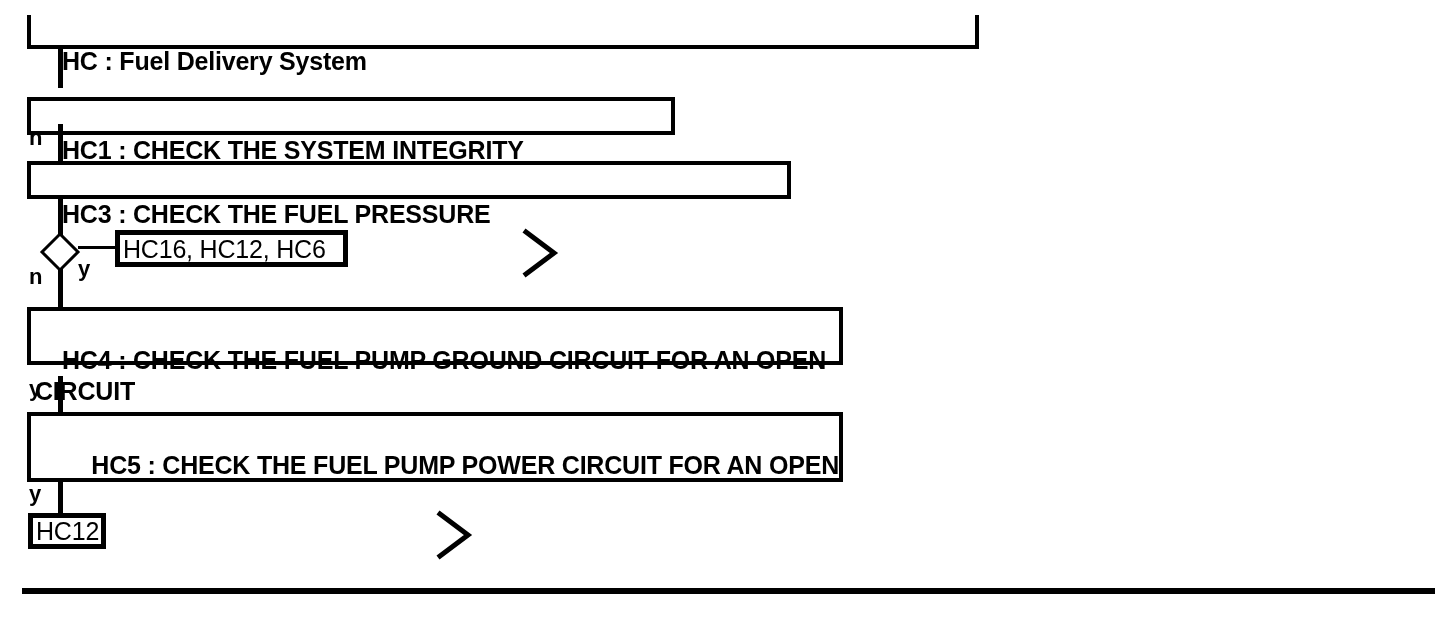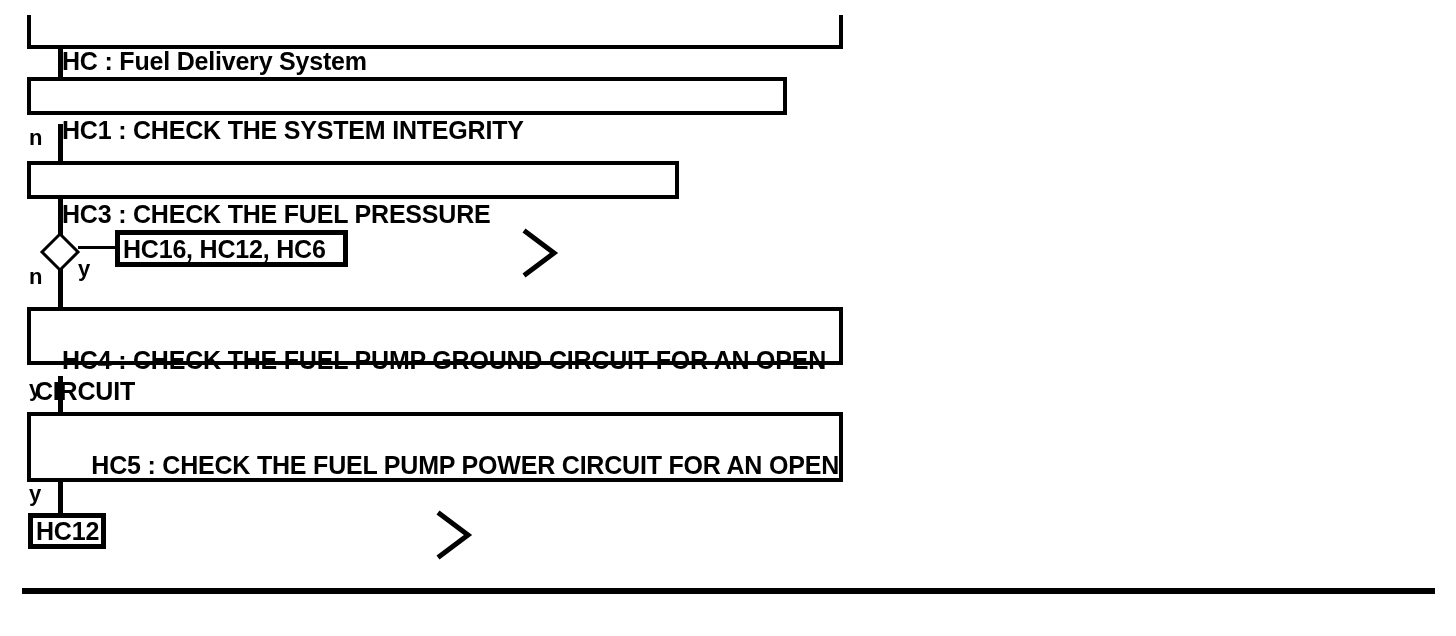--- a/index.html
+++ b/index.html
@@ -50,21 +50,21 @@
     white-space: pre;
   }
 
   
   .ref-box {
     position: absolute;
     box-sizing: border-box;
     border: 5px solid #000000;
     background: #ffffff;
     color: #000000;
-    font-weight: bold;
+    font-weight: normal;
     font-size: 25px;
     line-height: 25px;
     letter-spacing: -0.2px;
     padding: 1px 10px 0 3px;
     white-space: pre;
     display: flex;
     align-items: center;
   }
 
   
@@ -93,34 +93,34 @@
   .footer-rule {
     position: absolute;
     background: #000000;
   }
 </style>
 </head>
 <body>
 
 <div id="canvas">
 
-  <div class="root-box" style="left:27px; top:15px; width:816px; height:34px;">
+  <div class="root-box" style="left:27px; top:15px; width:952px; height:34px;">
     <span>HC : Fuel Delivery System</span>
   </div>
 
   <div class="v-line" style="left:58px; top:48px; height:40px;"></div>
 
-  <div class="step-box" style="left:27px; top:77px; width:760px; height:38px;">
+  <div class="step-box" style="left:27px; top:97px; width:648px; height:38px;">
     <span>HC1 : CHECK THE SYSTEM INTEGRITY</span>
   </div>
 
   <div class="v-line" style="left:58px; top:124px; height:38px;"></div>
   <div class="branch-label" style="left:29px; top:127px;"><span>n</span></div>
 
-  <div class="step-box" style="left:27px; top:161px; width:652px; height:38px;">
+  <div class="step-box" style="left:27px; top:161px; width:764px; height:38px;">
     <span>HC3 : CHECK THE FUEL PRESSURE</span>
   </div>
 
   <div class="v-line" style="left:58px; top:198px; height:40px;"></div>
 
   <div class="diamond" style="left:39px; top:231px; width:42px; height:42px;">
     <svg width="42" height="42" viewBox="0 0 42 42">
       <polygon points="21,3 39,21 21,39 3,21" fill="#ffffff" stroke="#000000" stroke-width="3"></polygon>
     </svg>
   </div>

